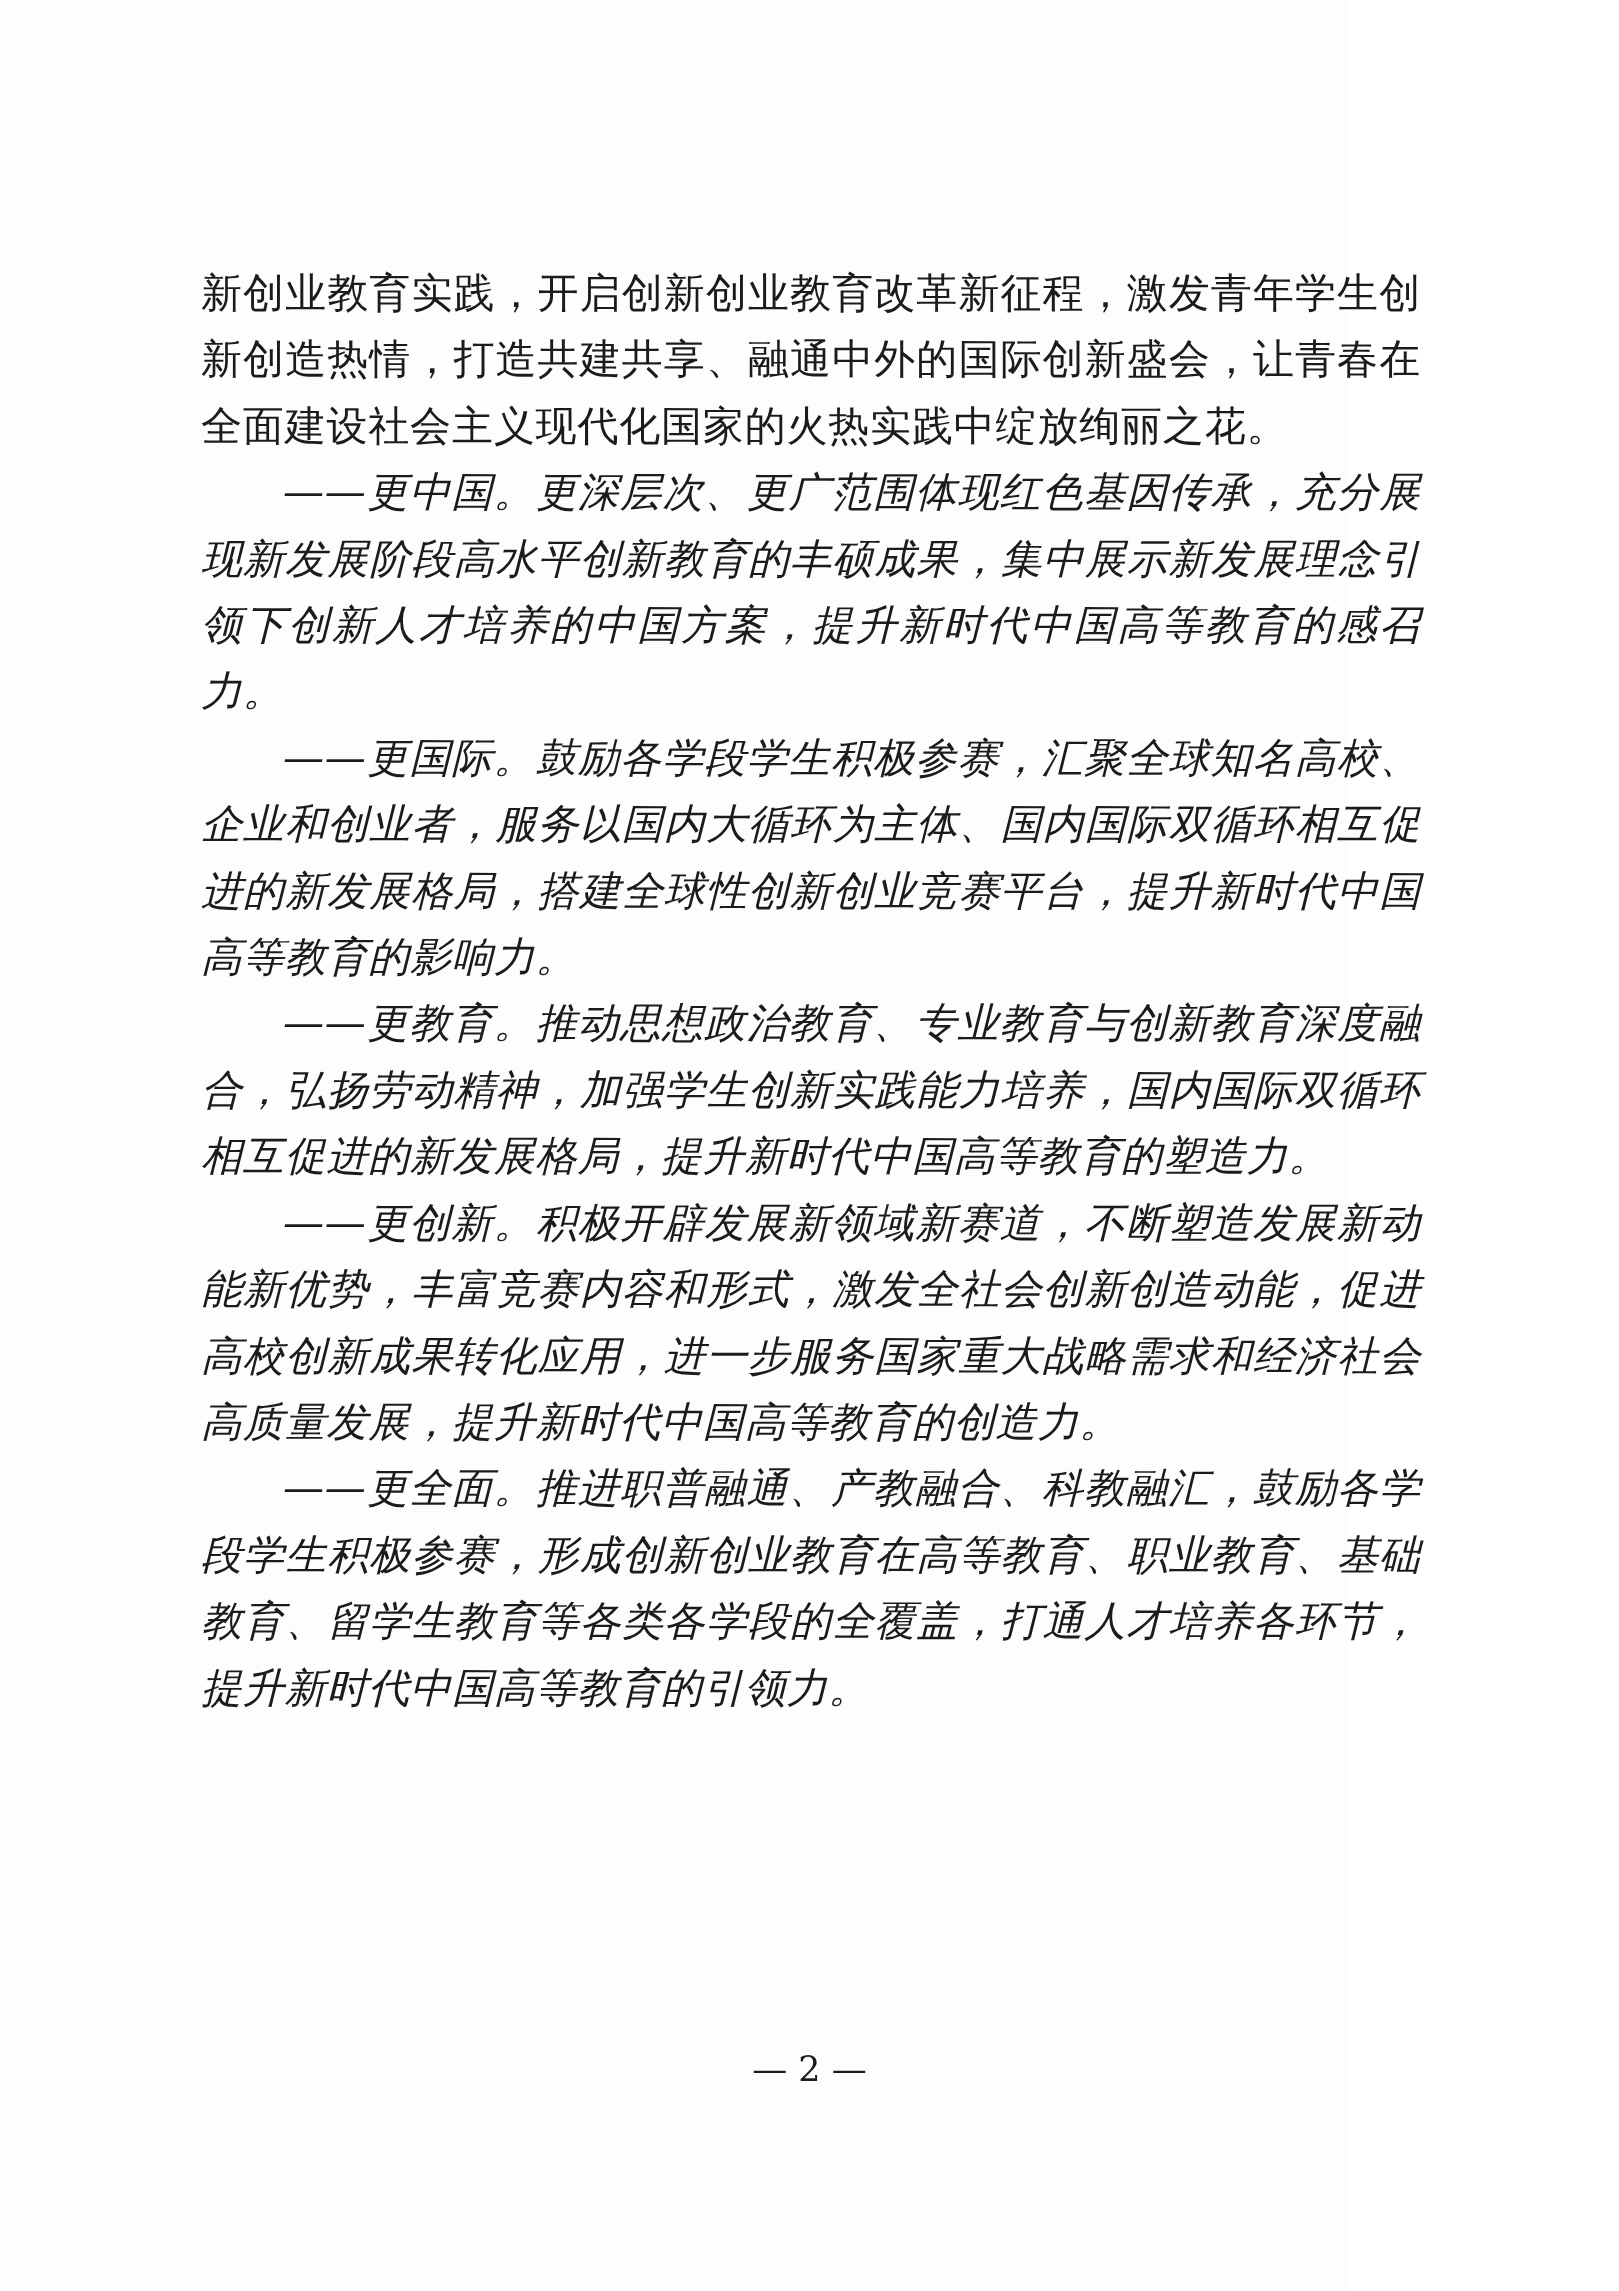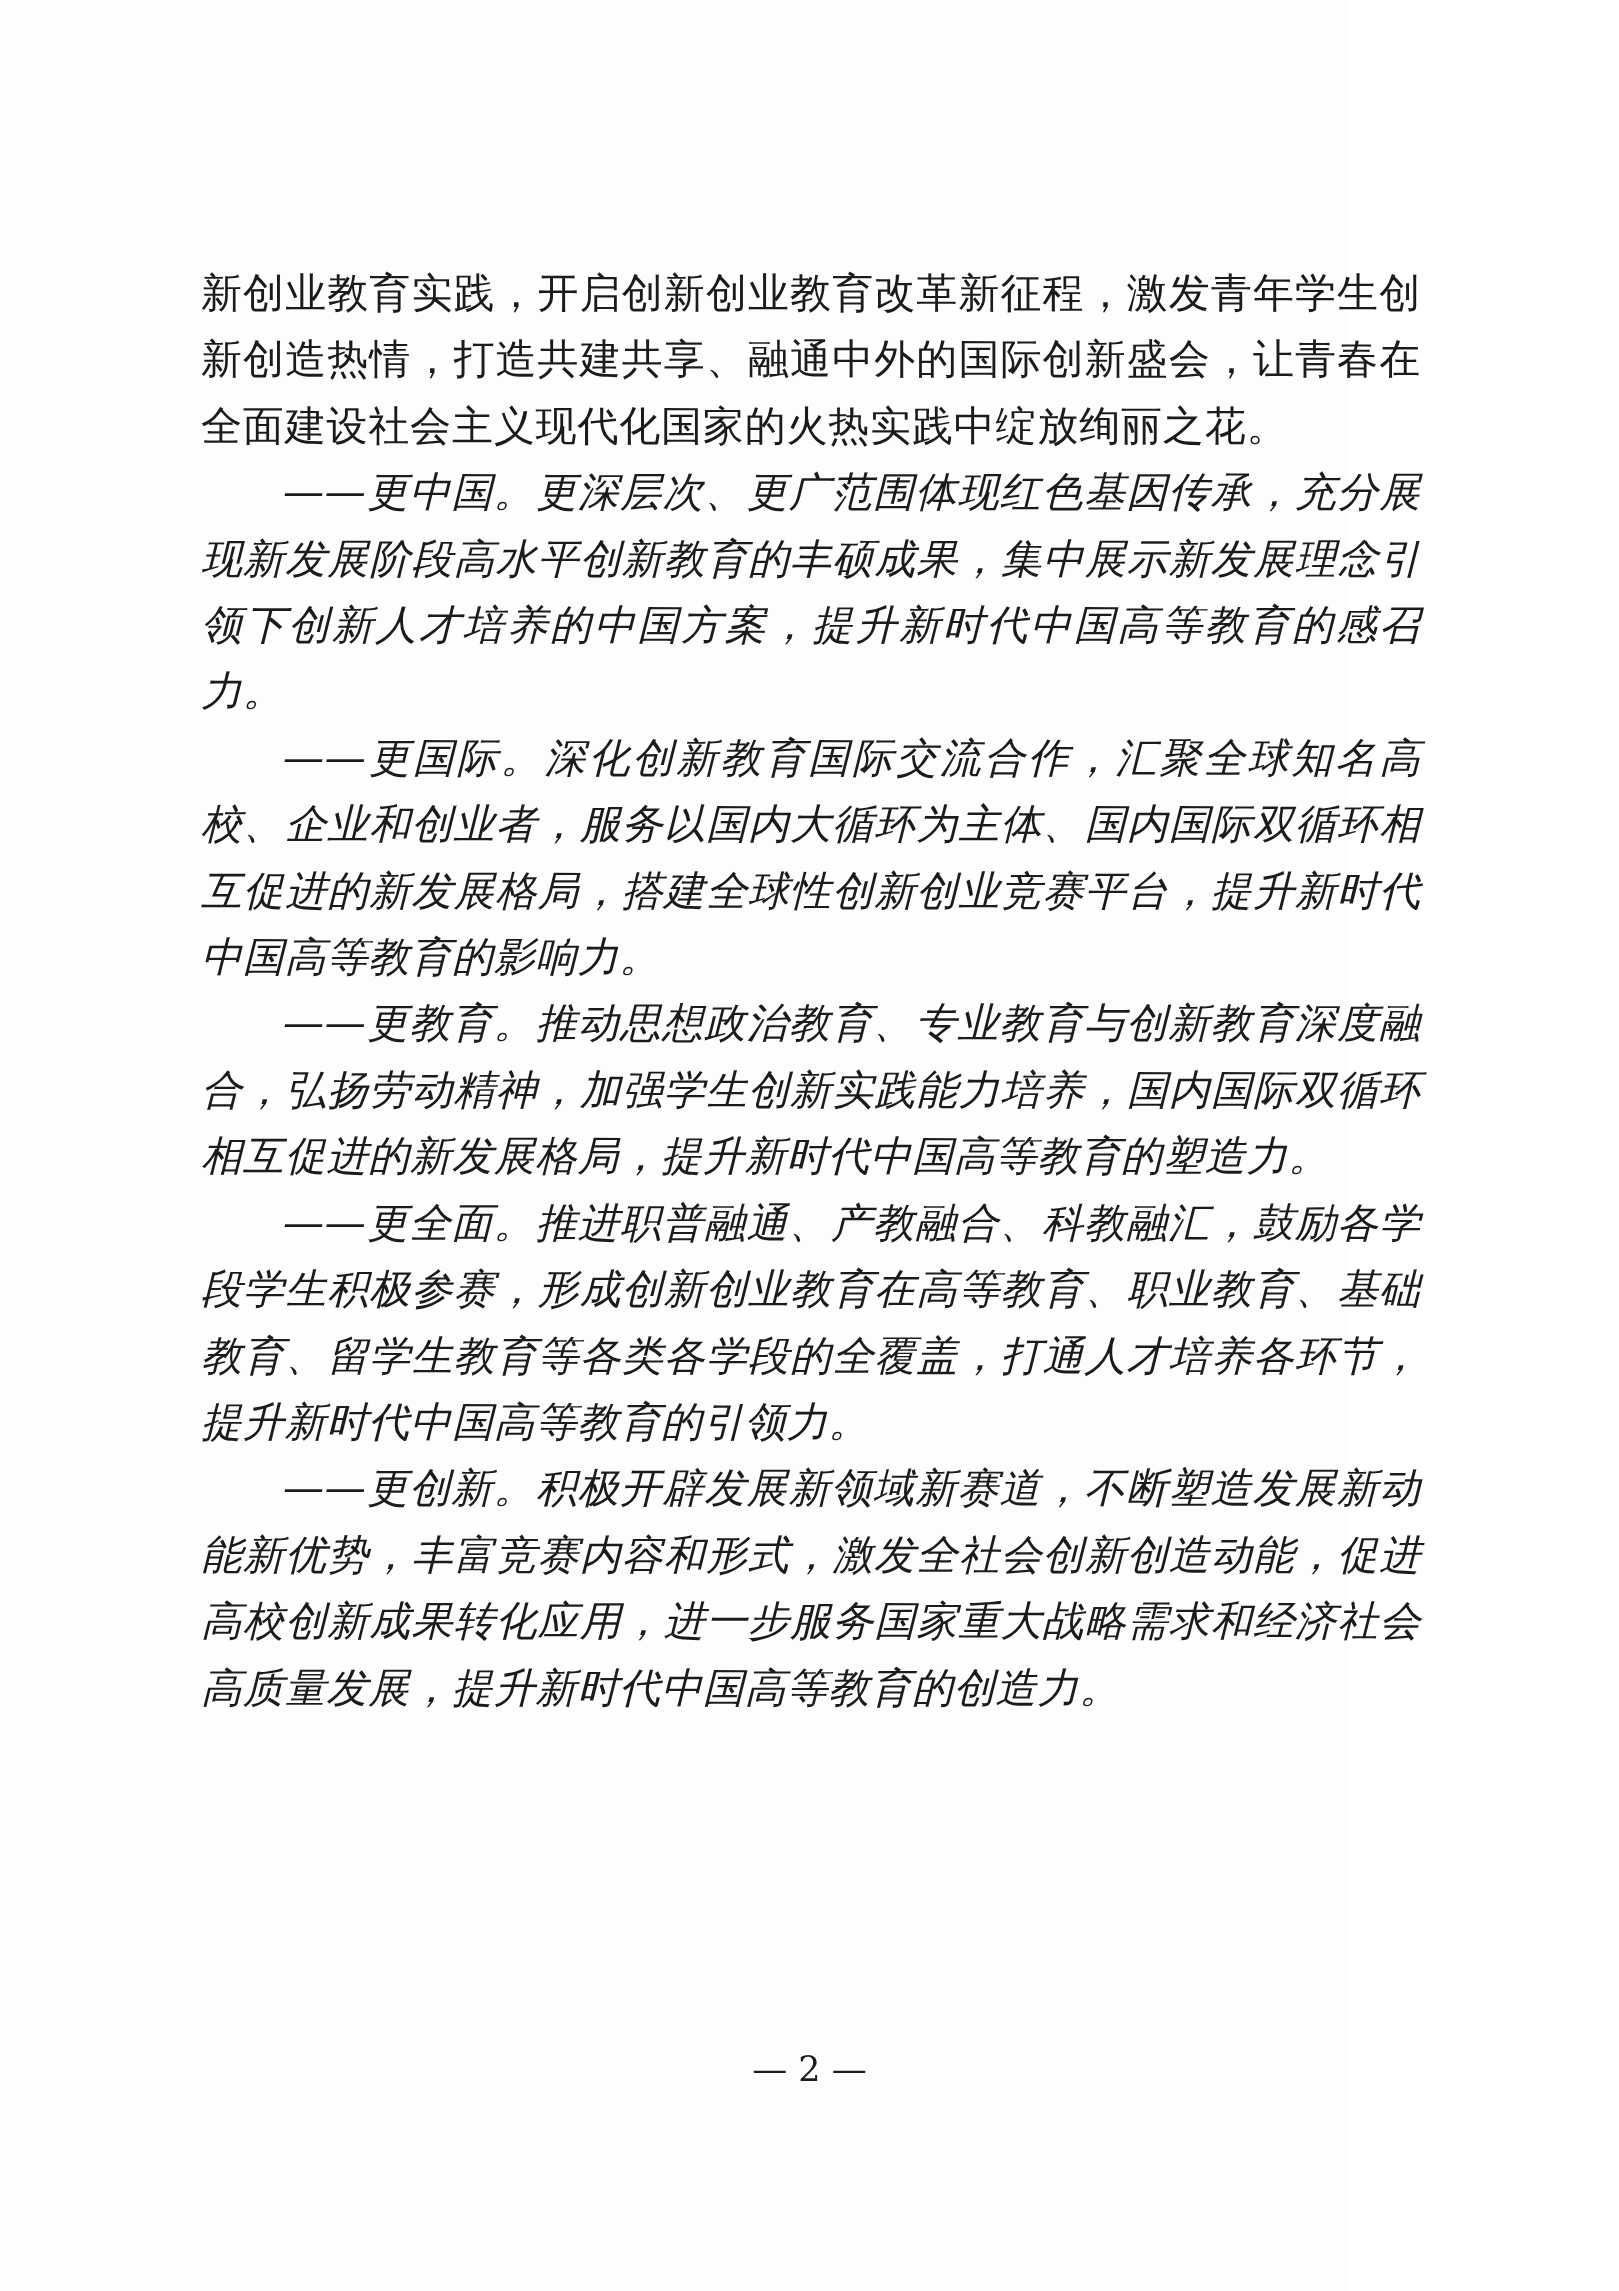--- a/index.html
+++ b/index.html
@@ -54,20 +54,20 @@
     font-family: "DejaVu Serif", "Liberation Serif", serif;
   }
 </style>
 </head>
 <body>
 
 <div class="page">
   <div class="content">
     <p class="para">新创业教育实践，开启创新创业教育改革新征程，激发青年学生创新创造热情，打造共建共享、融通中外的国际创新盛会，让青春在全面建设社会主义现代化国家的火热实践中绽放绚丽之花。</p>
     <p class="para indent">——更中国。更深层次、更广范围体现红色基因传承，充分展现新发展阶段高水平创新教育的丰硕成果，集中展示新发展理念引领下创新人才培养的中国方案，提升新时代中国高等教育的感召力。</p>
-    <p class="para indent">——更国际。深化创新教育国际交流合作，汇聚全球知名高校、企业和创业者，服务以国内大循环为主体、国内国际双循环相互促进的新发展格局，搭建全球性创新创业竞赛平台，提升新时代中国高等教育的影响力。</p>
+    <p class="para indent">——更国际。鼓励各学段学生积极参赛，汇聚全球知名高校、企业和创业者，服务以国内大循环为主体、国内国际双循环相互促进的新发展格局，搭建全球性创新创业竞赛平台，提升新时代中国高等教育的影响力。</p>
     <p class="para indent">——更教育。推动思想政治教育、专业教育与创新教育深度融合，弘扬劳动精神，加强学生创新实践能力培养，国内国际双循环相互促进的新发展格局，提升新时代中国高等教育的塑造力。</p>
+    <p class="para indent">——更创新。积极开辟发展新领域新赛道，不断塑造发展新动能新优势，丰富竞赛内容和形式，激发全社会创新创造动能，促进高校创新成果转化应用，进一步服务国家重大战略需求和经济社会高质量发展，提升新时代中国高等教育的创造力。</p>
     <p class="para indent">——更全面。推进职普融通、产教融合、科教融汇，鼓励各学段学生积极参赛，形成创新创业教育在高等教育、职业教育、基础教育、留学生教育等各类各学段的全覆盖，打通人才培养各环节，提升新时代中国高等教育的引领力。</p>
-    <p class="para indent">——更创新。积极开辟发展新领域新赛道，不断塑造发展新动能新优势，丰富竞赛内容和形式，激发全社会创新创造动能，促进高校创新成果转化应用，进一步服务国家重大战略需求和经济社会高质量发展，提升新时代中国高等教育的创造力。</p>
   </div>
   <div class="footer">— 2 —</div>
 </div>
 
 
 </body></html>

